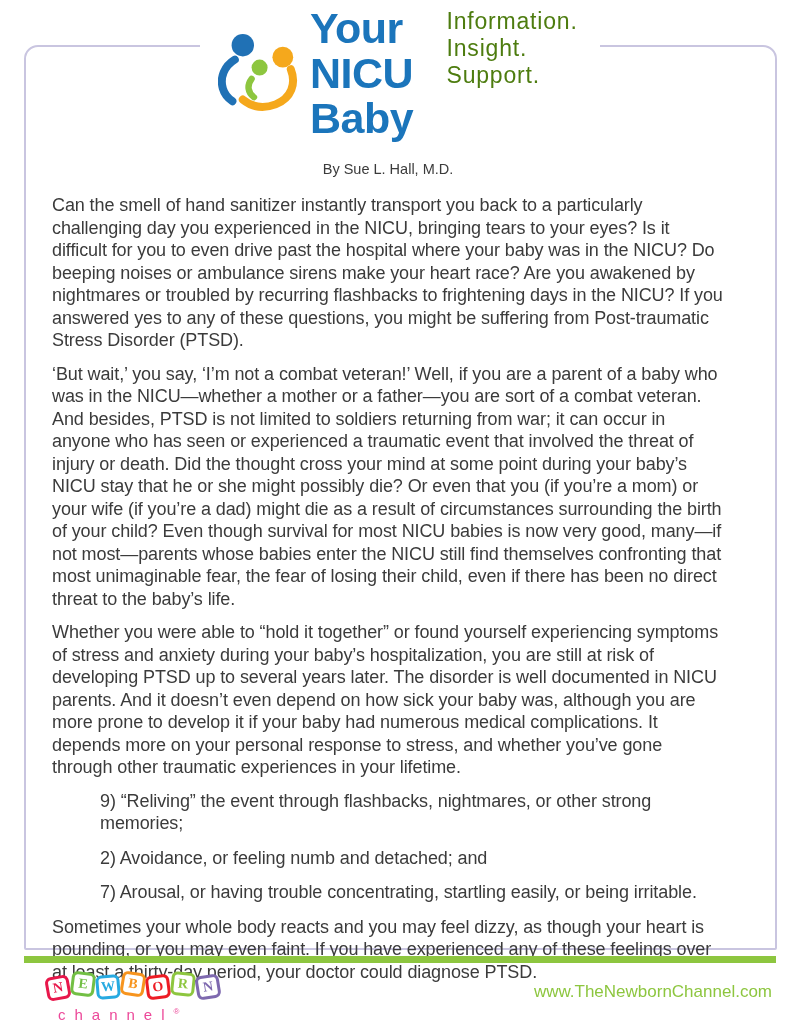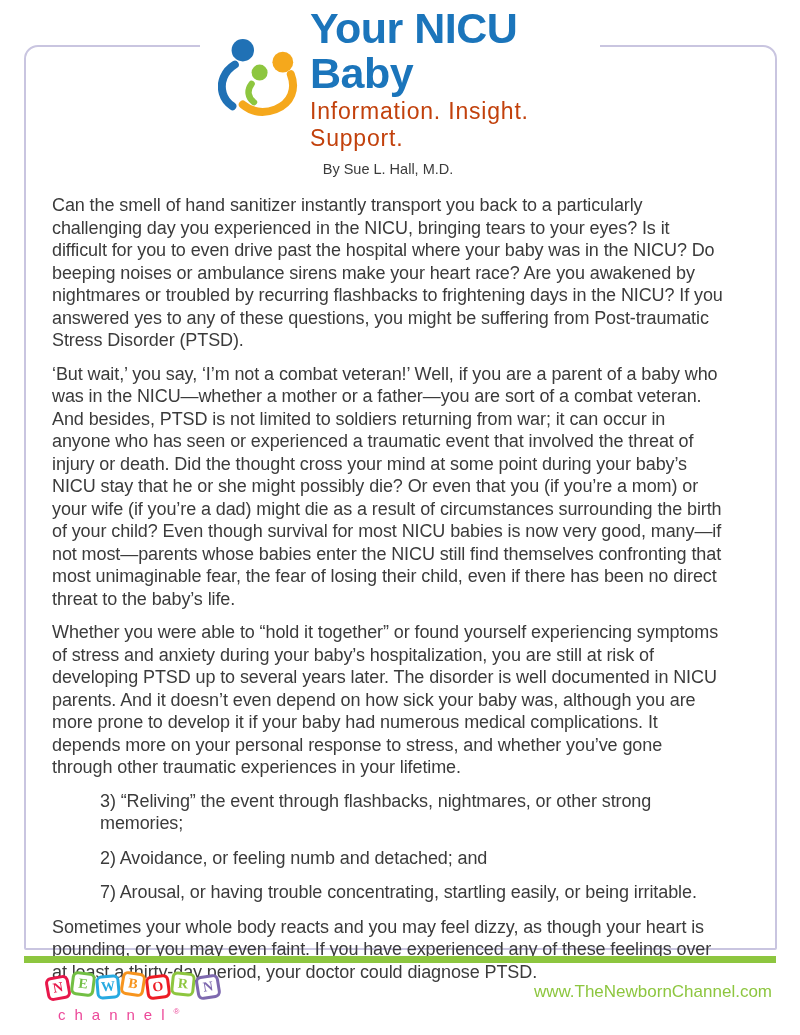--- a/index.html
+++ b/index.html
@@ -11,26 +11,26 @@
   .border-box{
     position:absolute;left:24px;top:45px;width:749px;height:901px;
     border:2px solid #c9c5e0;border-radius:14px 14px 2px 2px;z-index:0;
   }
   
   .logo{
     position:absolute;top:2px;left:50%;transform:translateX(-50%);
     background:#ffffff;padding:4px 18px;display:flex;align-items:center;gap:12px;z-index:2;
   }
   .logo-icon{width:80px;height:84px;flex:0 0 auto;}
-  .logo-text{display:flex;flex-direction:column;}
+  .logo-text{display:flex;}
   .logo-title{
     color:#1b75bb;font-size:43px;font-weight:700;letter-spacing:-0.5px;line-height:1.05;
   }
   .logo-tagline{
-    color:#c2410c;font-size:23px;font-weight:400;letter-spacing:0.8px;margin-top:2px;
+    color:#4d7c0f;font-size:23px;font-weight:400;letter-spacing:0.8px;margin-top:2px;
   }
   
   .content{
     position:absolute;left:52px;top:128px;width:672px;color:#3b3b3b;z-index:1;
   }
   .doc-title{
     text-align:center;font-size:15.5px;font-weight:700;color:#262626;margin:0 0 15px 0;
   }
   .byline{
     text-align:center;font-size:14.5px;margin:0 0 17px 0;
@@ -91,21 +91,21 @@
 </header>
 
 <main class="content">
   <h1 class="doc-title">Could You Have PTSD?</h1>
   <div class="byline">By Sue L. Hall, M.D.</div>
 
   <p>Can the smell of hand sanitizer instantly transport you back to a particularly challenging day you experienced in the NICU, bringing tears to your eyes?  Is it difficult for you to even drive past the hospital where your baby was in the NICU?  Do beeping noises or ambulance sirens make your heart race?  Are you awakened by nightmares or troubled by recurring flashbacks to frightening days in the NICU?  If you answered yes to any of these questions, you might be suffering from Post-traumatic Stress Disorder (PTSD).</p>
   <p>‘But wait,’ you say, ‘I’m not a combat veteran!’  Well, if you are a parent of a baby who was in the NICU—whether a mother or a father—you are sort of a combat veteran. And besides, PTSD is not limited to soldiers returning from war; it can occur in anyone who has seen or experienced a traumatic event that involved the threat of injury or death. Did the thought cross your mind at some point during your baby’s NICU stay that he or she might possibly die?  Or even that you (if you’re a mom) or your wife (if you’re a dad) might die as a result of circumstances surrounding the birth of your child?  Even though survival for most NICU babies is now very good, many—if not most—parents whose babies enter the NICU still find themselves confronting that most unimaginable fear, the fear of losing their child, even if there has been no direct threat to the baby’s life.</p>
   <p>Whether you were able to “hold it together” or found yourself experiencing symptoms of stress and anxiety during your baby’s hospitalization, you are still at risk of developing PTSD up to several years later. The disorder is well documented in NICU parents. And it doesn’t even depend on how sick your baby was, although you are more prone to develop it if your baby had numerous medical complications. It depends more on your personal response to stress, and whether you’ve gone through other traumatic experiences in your lifetime.</p>
 
-  <p class="list-item">3) “Reliving” the event through flashbacks, nightmares, or other strong memories;</p>
+  <p class="list-item">9) “Reliving” the event through flashbacks, nightmares, or other strong memories;</p>
   <p class="list-item">2) Avoidance, or feeling numb and detached; and</p>
   <p class="list-item">7) Arousal, or having trouble concentrating, startling easily, or being irritable.</p>
 
   <p>Sometimes your whole body reacts and you may feel dizzy, as though your heart is pounding, or you may even faint. If you have experienced any of these feelings over at least a thirty-day period, your doctor could diagnose PTSD.</p>
 </main>
 
 <div class="green-bar"></div>
 
 <div class="brand">
   <div class="blocks">

